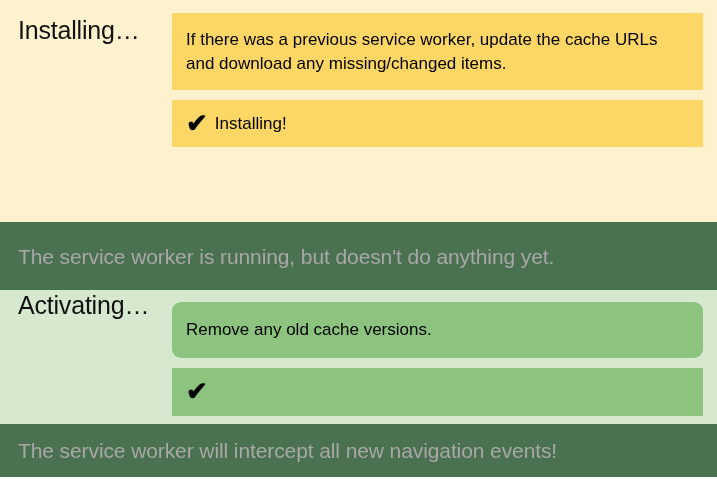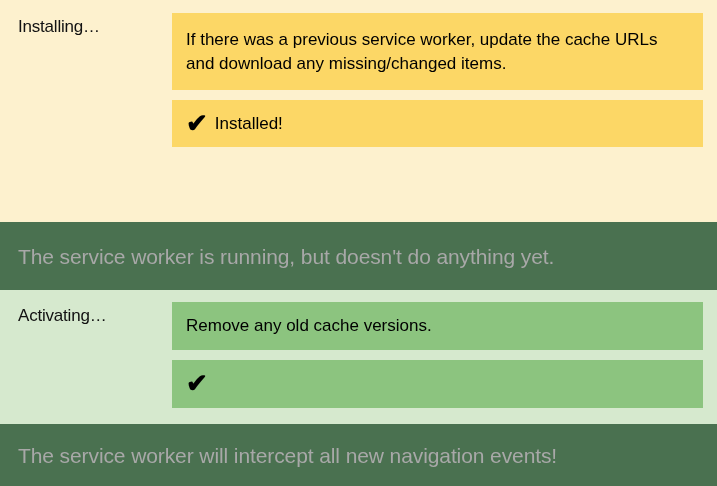--- a/index.html
+++ b/index.html
@@ -27,21 +27,21 @@
     width: 717px;
     box-sizing: border-box;
   }
 
   .phase-section {
     display: block;
   }
 
   .stage-label {
     position: absolute;
-    font-size: 17px;
+    font-size: 25px;
     line-height: 1;
     color: #111111;
     letter-spacing: -0.2px;
     white-space: nowrap;
   }
 
   .cards {
     position: absolute;
     left: 172px;
     width: 531px;
@@ -102,58 +102,58 @@
     color: #a8a8a8;
     letter-spacing: -0.1px;
     white-space: nowrap;
   }
   #banner-running {
     top: 222px;
     height: 68px;
   }
   #banner-intercept {
     top: 424px;
-    height: 62px;
+    height: 53px;
   }
 
   
   #activate-section {
     top: 290px;
     height: 134px;
     background: #d6e9ce;
   }
   #activate-label {
     left: 18px;
-    top: 17px;
+    top: 3px;
   }
   #activate-cards { top: 12px; }
   .card-green { background: #8cc47f; }
 
-  #activate-card-0 { height: 48px; }
+  #activate-card-0 { height: 56px; border-radius: 9px; }
   #activate-card-1 { margin-top: 10px; height: 48px; }
 </style>
 </head>
 <body>
 
 <div class="diagram">
 
   <section class="band phase-section" id="install-section">
 
     <div class="stage-label" id="install-label">Installing…</div>
 
     <div class="cards" id="install-cards">
 
       <div class="card card-yellow" id="install-card-0">
         <span class="card-text">If there was a previous service worker, update the cache URLs and download any missing/changed items.</span>
       </div>
 
 
       <div class="card card-yellow" id="install-card-2">
         <span class="card-check">✔</span>
-        <span class="card-text">Installed!</span>
+        <span class="card-text">Installing!</span>
       </div>
 
     </div>
   </section>
 
   <section class="band status-banner" id="banner-running">
     <span class="status-text">The service worker is running, but doesn't do anything yet.</span>
   </section>
 
   <section class="band phase-section" id="activate-section">

